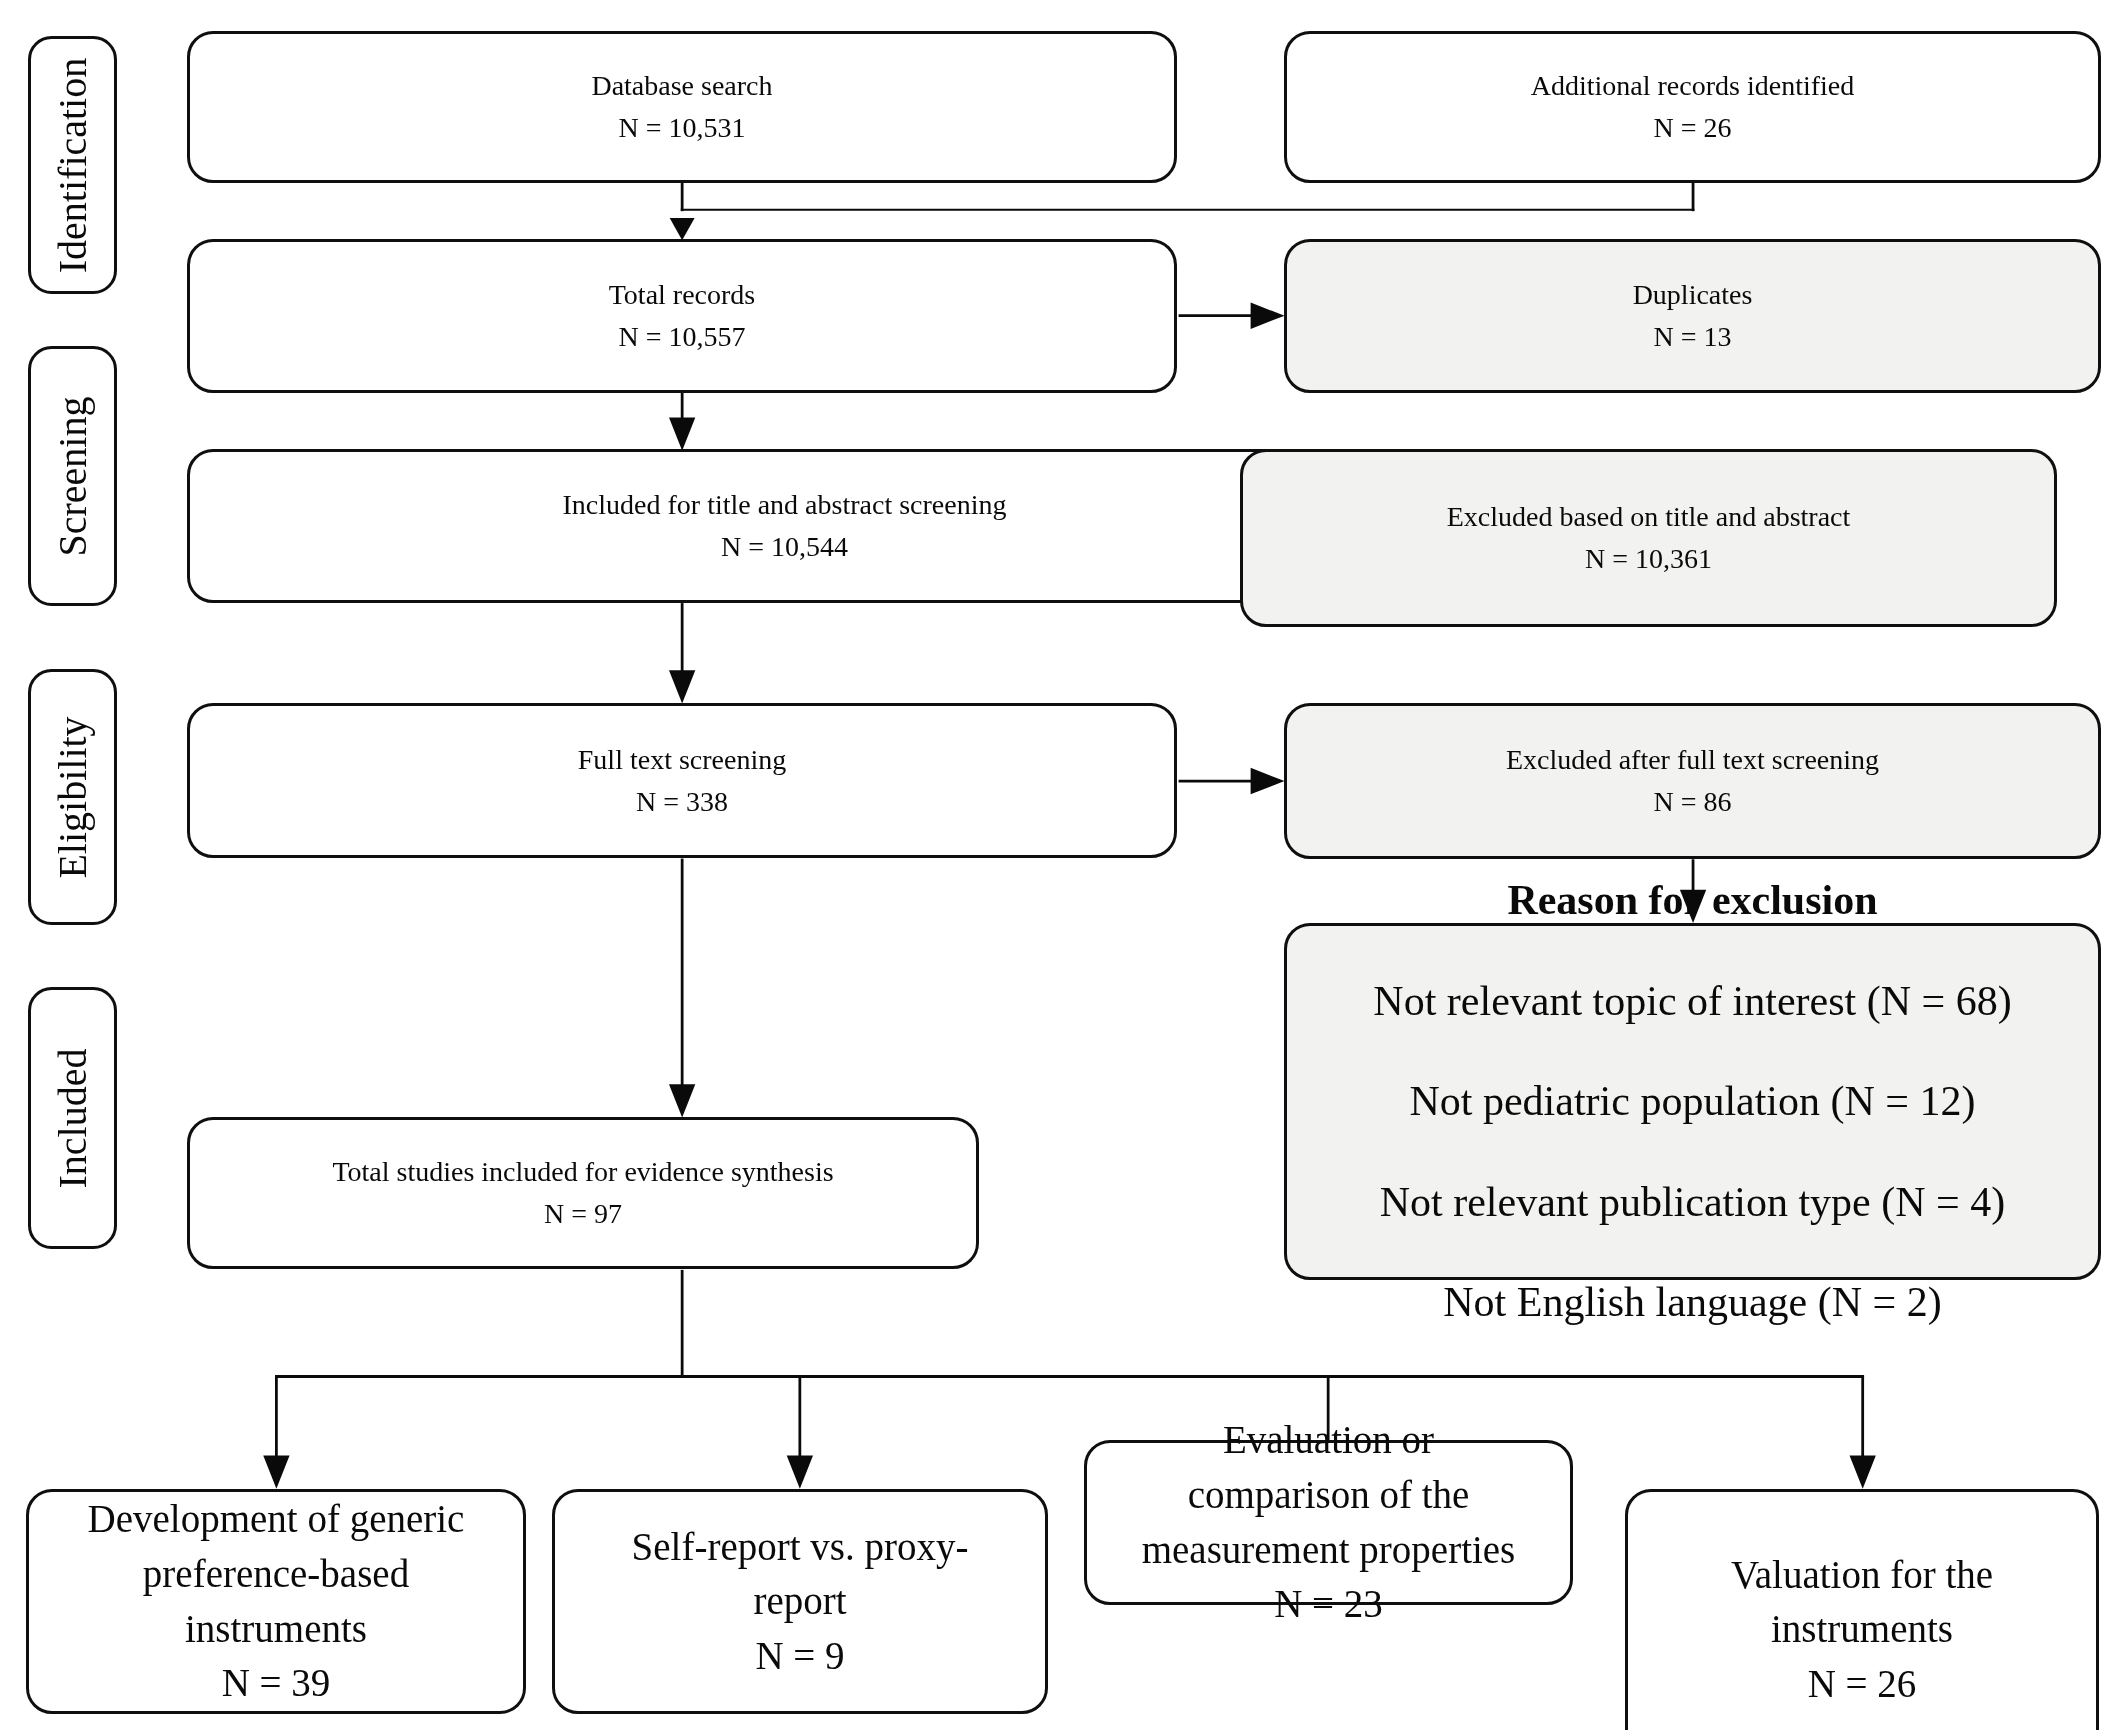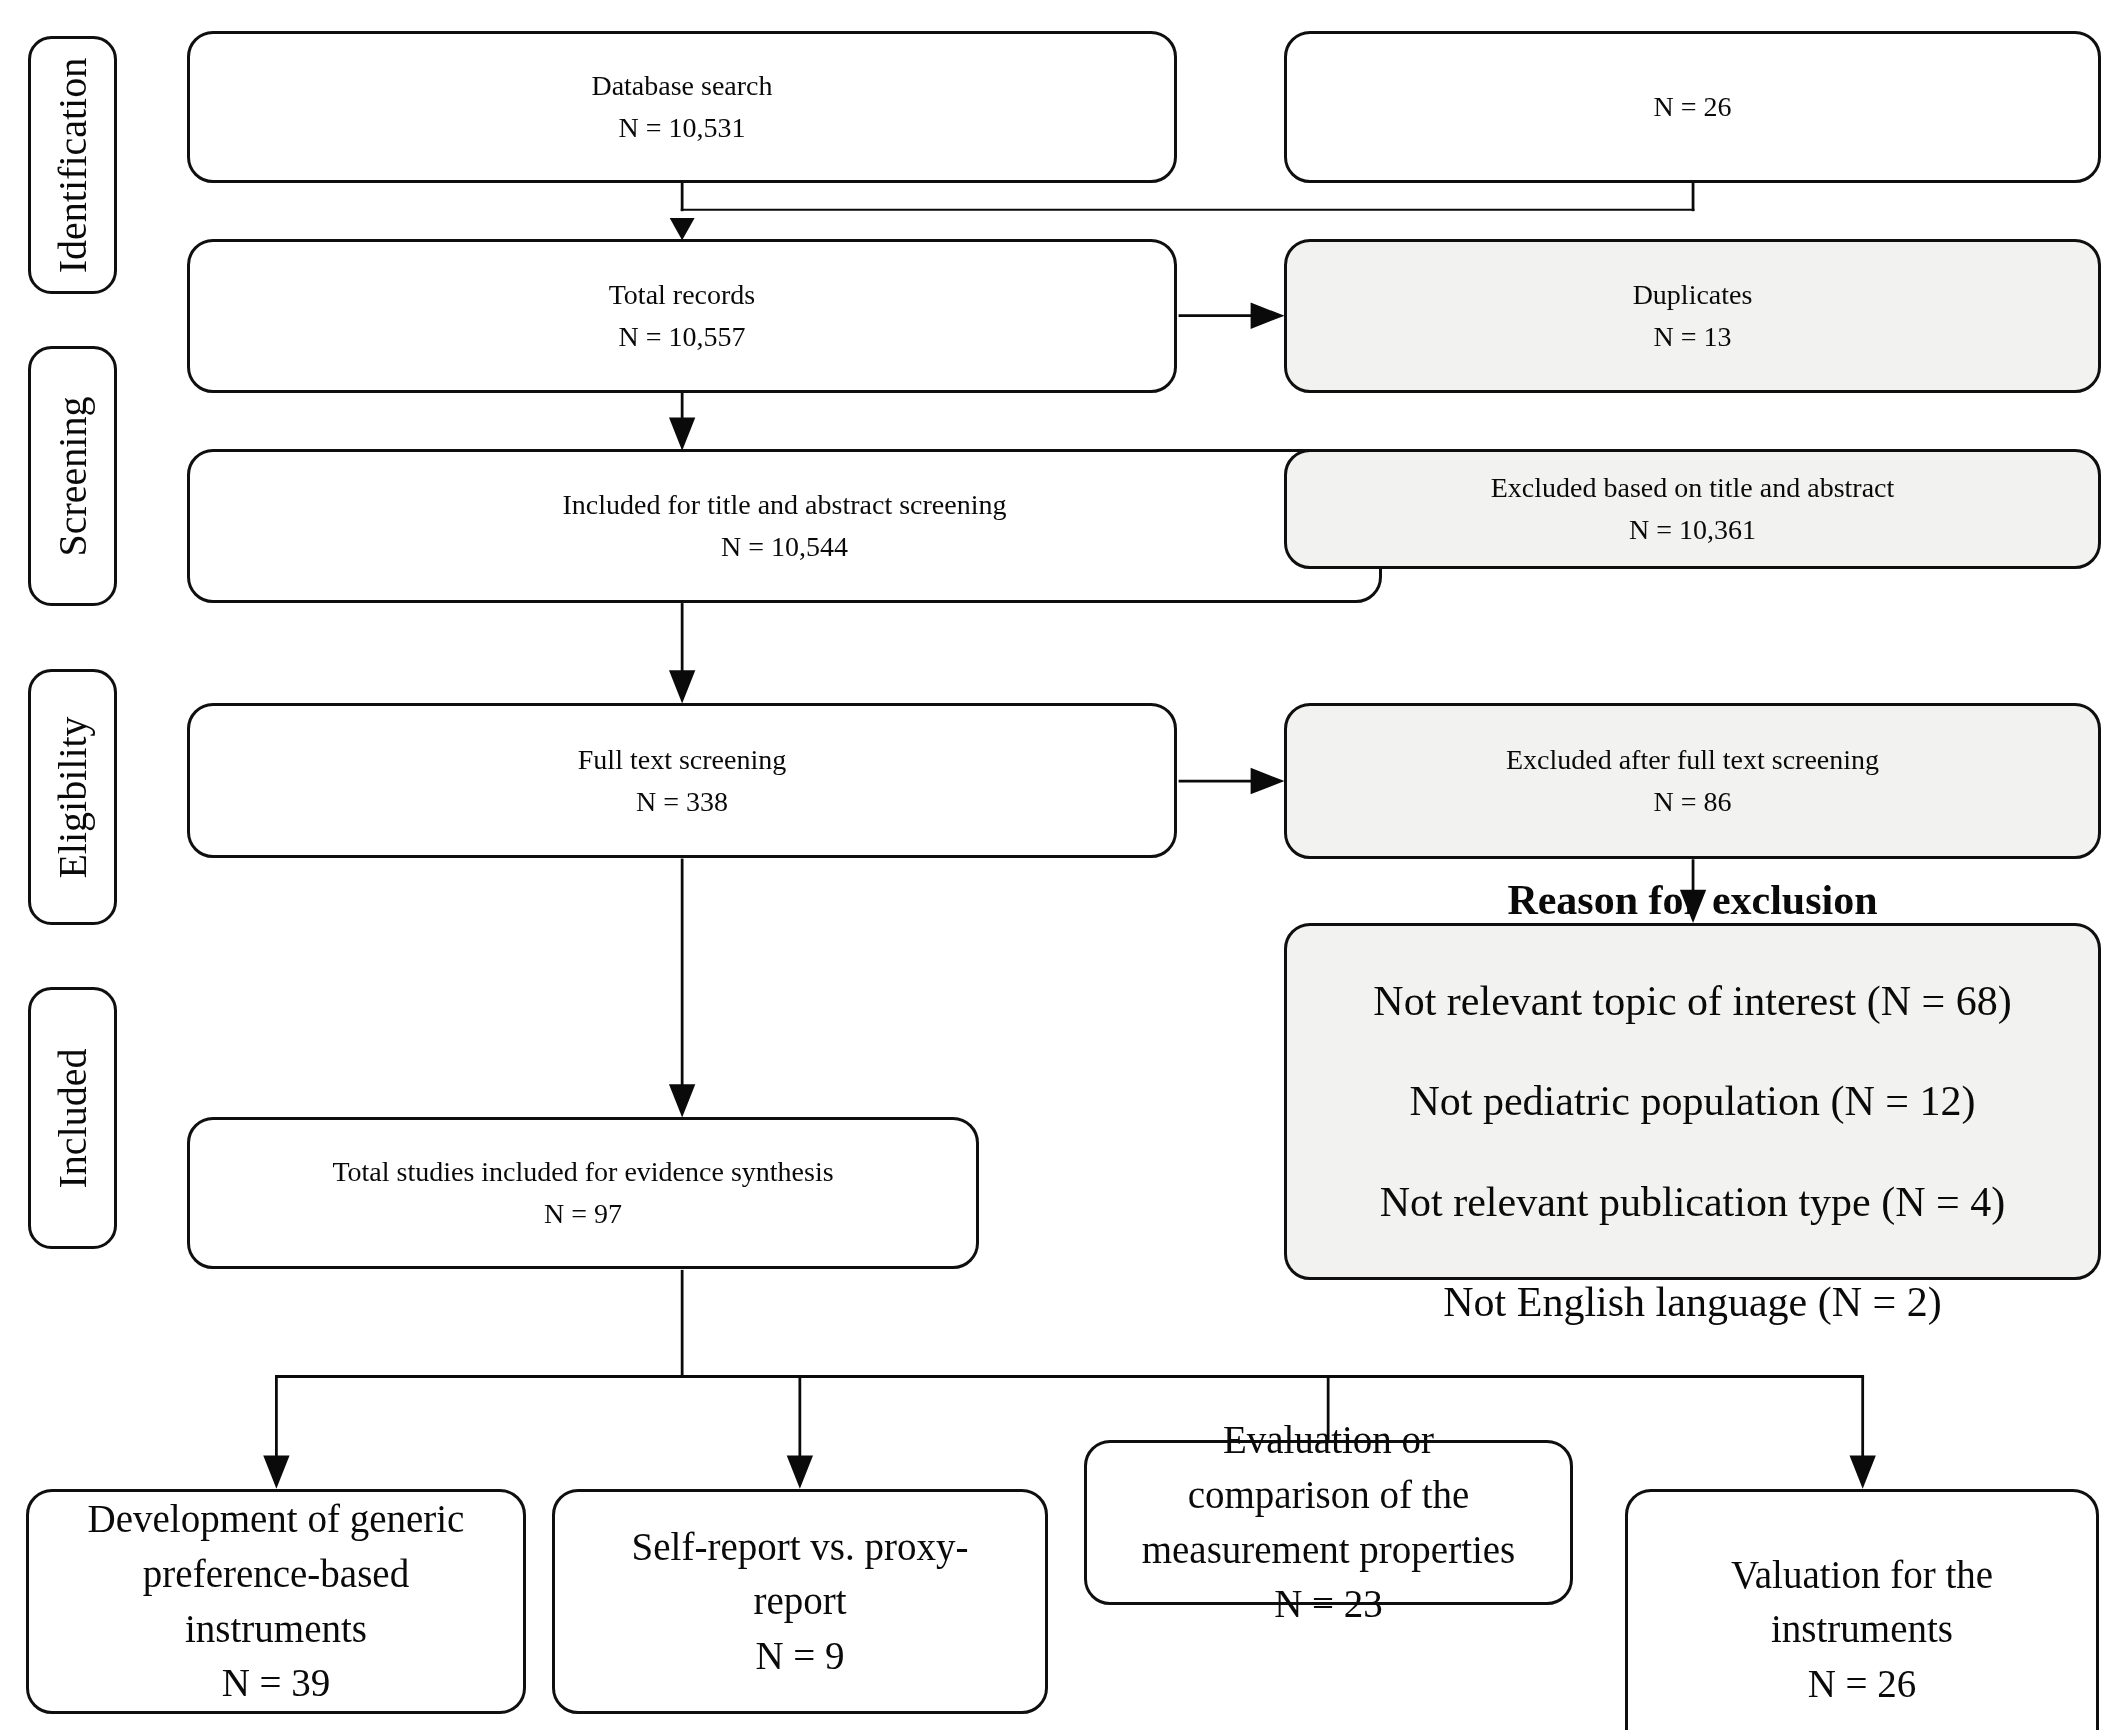--- a/index.html
+++ b/index.html
@@ -150,29 +150,30 @@
     <div class="bl">Full text screening</div>
     <div class="bl">N = 338</div>
   </div>
 
   <div class="box" style="left:187px;top:1117px;width:792px;height:152px">
     <div class="bl">Total studies included for evidence synthesis</div>
     <div class="bl">N = 97</div>
   </div>
 
   <div class="box" style="left:1284px;top:30.5px;width:817px;height:152px">
+    <div class="bl">Additional records identified</div>
     <div class="bl">N = 26</div>
   </div>
 
   <div class="box shaded" style="left:1284px;top:239px;width:817px;height:154px">
     <div class="bl">Duplicates</div>
     <div class="bl">N = 13</div>
   </div>
 
-  <div class="box shaded" style="left:1284px;top:449px;width:817px;height:120px">
+  <div class="box shaded" style="left:1240px;top:449px;width:817px;height:178px">
     <div class="bl">Excluded based on title and abstract</div>
     <div class="bl">N = 10,361</div>
   </div>
 
   <div class="box shaded" style="left:1284px;top:703px;width:817px;height:156px">
     <div class="bl">Excluded after full text screening</div>
     <div class="bl">N = 86</div>
   </div>
 
   <div class="box shaded reasons" style="left:1284px;top:923px;width:817px;height:357px">

